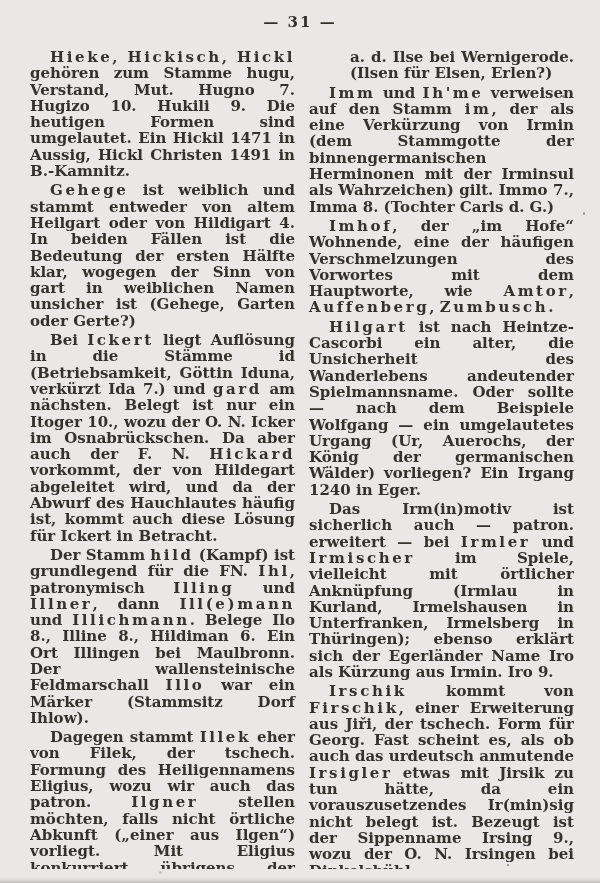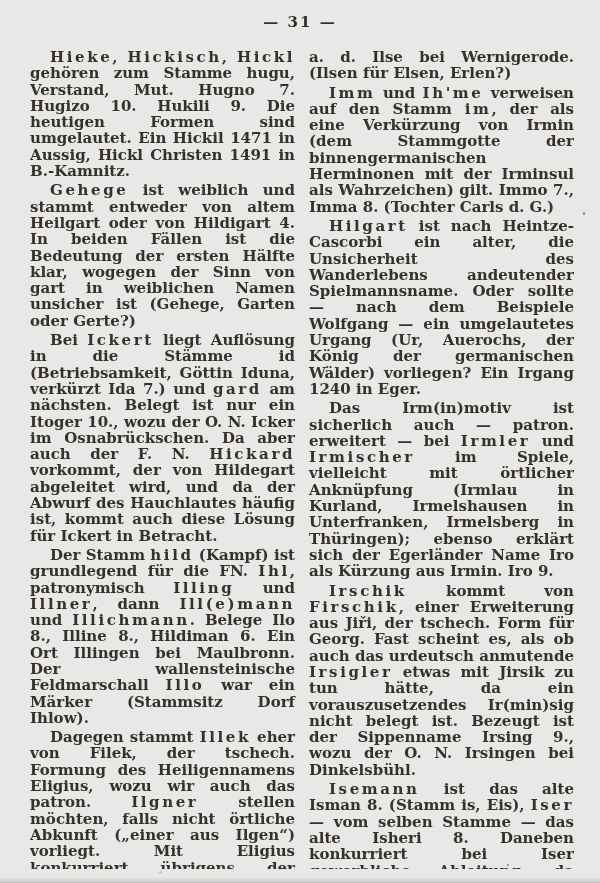--- a/index.html
+++ b/index.html
@@ -23,21 +23,21 @@
   }
   .column{
     width:265px;
     font-size:15px;
     line-height:16.3px;
     font-weight:bold;
     text-align:justify;
     color:#35322d;
   }
   .para{margin:0 0 3px 0;text-indent:20px;}
-  .para.noindent{text-indent:0;}
+  .para.noindent{text-indent:0;margin-left:41px;}
   .sperr{letter-spacing:2.6px;}
   .speckle{position:absolute;background:#8a8885;border-radius:50%;}
   .sp1{left:562px;top:95px;width:3px;height:3px;}
   .sp2{left:159px;top:871px;width:3px;height:3px;background:#77757250;}
   .sp3{left:507px;top:864px;width:2px;height:2px;}
   .sp4{left:583px;top:212px;width:2px;height:3px;}
   .scan-strip{
     position:absolute;left:0;bottom:0;width:600px;height:6px;
     background:linear-gradient(to bottom,#e9e8e6,#d2d1cf 70%,#bcbbb9);
   }
@@ -53,20 +53,21 @@
         <p class="para"><span class="sperr">Hieke</span><span>, </span><span class="sperr">Hickisch</span><span>, </span><span class="sperr">Hickl</span><span> gehören zum Stamme hugu, Verstand, Mut. Hugno 7. Hugizo 10. Hukili 9. Die heutigen Formen sind umgelautet. Ein Hickil 1471 in Aussig, Hickl Christen 1491 in B.-Kamnitz.</span></p>
         <p class="para"><span class="sperr">Gehege</span><span> ist weiblich und stammt entweder von altem Heilgart oder von Hildigart 4. In beiden Fällen ist die Bedeutung der ersten Hälfte klar, wogegen der Sinn von gart in weiblichen Namen unsicher ist (Gehege, Garten oder Gerte?)</span></p>
         <p class="para"><span>Bei </span><span class="sperr">Ickert</span><span> liegt Auflösung in die Stämme id (Betriebsamkeit, Göttin Iduna, verkürzt Ida 7.) und </span><span class="sperr">gard</span><span> am nächsten. Belegt ist nur ein Itoger 10., wozu der O. N. Icker im Osnabrückschen. Da aber auch der F. N. </span><span class="sperr">Hickard</span><span> vorkommt, der von Hildegart abgeleitet wird, und da der Abwurf des Hauchlautes häufig ist, kommt auch diese Lösung für Ickert in Betracht.</span></p>
         <p class="para"><span>Der Stamm </span><span class="sperr">hild</span><span> (Kampf) ist grundlegend für die FN. </span><span class="sperr">Ihl</span><span>, patronymisch </span><span class="sperr">Illing</span><span> und </span><span class="sperr">Illner</span><span>, dann </span><span class="sperr">Ill(e)mann</span><span> und </span><span class="sperr">Illichmann</span><span>. Belege Ilo 8., Illine 8., Hildiman 6. Ein Ort Illingen bei Maulbronn. Der wallensteinische Feldmarschall </span><span class="sperr">Illo</span><span> war ein Märker (Stammsitz Dorf Ihlow).</span></p>
         <p class="para"><span>Dagegen stammt </span><span class="sperr">Illek</span><span> eher von Filek, der tschech. Formung des Heiligennamens Eligius, wozu wir auch das patron. </span><span class="sperr">Ilgner</span><span> stellen möchten, falls nicht örtliche Abkunft („einer aus Ilgen“) vorliegt. Mit Eligius konkurriert übrigens der Heiligenname Aegidius, der — nach Heintze-Cascorbi — volkstümliche Wandlungen in </span><span class="sperr">Illig</span><span>, </span><span class="sperr">Ilg</span><span>, </span><span class="sperr">Ilgen</span><span> erfahren hat.</span></p>
         <p class="para"><span class="sperr">Irmischer</span><span> ist eine patron. Weiterbildung des Sippennamens Ilsung 8. aus einem noch nicht sicher erklärten, auch in Fluß- und Ortsnamen auftretenden Stamme ils. Z. B. Ilsenburg</span></p>
       </div>
     <div class="column">
         <p class="para noindent"><span>a. d. Ilse bei Wernigerode. (Ilsen für Elsen, Erlen?)</span></p>
         <p class="para"><span class="sperr">Imm</span><span> und </span><span class="sperr">Ih'me</span><span> verweisen auf den Stamm </span><span class="sperr">im</span><span>, der als eine Verkürzung von Irmin (dem Stammgotte der binnengermanischen Herminonen mit der Irminsul als Wahrzeichen) gilt. Immo 7., Imma 8. (Tochter Carls d. G.)</span></p>
+        <p class="para"><span class="sperr">Imhof</span><span>, der „im Hofe“ Wohnende, eine der häufigen Verschmelzungen des Vorwortes mit dem Hauptworte, wie </span><span class="sperr">Amtor</span><span>, </span><span class="sperr">Auffenberg</span><span>, </span><span class="sperr">Zumbusch</span><span>.</span></p>
         <p class="para"><span class="sperr">Hilgart</span><span> ist nach Heintze-Cascorbi ein alter, die Unsicherheit des Wanderlebens andeutender Spielmannsname. Oder sollte — nach dem Beispiele Wolfgang — ein umgelautetes Urgang (Ur, Auerochs, der König der germanischen Wälder) vorliegen? Ein Irgang 1240 in Eger.</span></p>
         <p class="para"><span>Das Irm(in)motiv ist sicherlich auch — patron. erweitert — bei </span><span class="sperr">Irmler</span><span> und </span><span class="sperr">Irmischer</span><span> im Spiele, vielleicht mit örtlicher Anknüpfung (Irmlau in Kurland, Irmelshausen in Unterfranken, Irmelsberg in Thüringen); ebenso erklärt sich der Egerländer Name Iro als Kürzung aus Irmin. Iro 9.</span></p>
         <p class="para"><span class="sperr">Irschik</span><span> kommt von </span><span class="sperr">Firschik</span><span>, einer Erweiterung aus Jiři, der tschech. Form für Georg. Fast scheint es, als ob auch das urdeutsch anmutende </span><span class="sperr">Irsigler</span><span> etwas mit Jirsik zu tun hätte, da ein vorauszusetzendes Ir(min)sig nicht belegt ist. Bezeugt ist der Sippenname Irsing 9., wozu der O. N. Irsingen bei Dinkelsbühl.</span></p>
         <p class="para"><span class="sperr">Isemann</span><span> ist das alte Isman 8. (Stamm is, Eis), </span><span class="sperr">Iser</span><span> — vom selben Stamme — das alte Isheri 8. Daneben konkurriert bei Iser gewerbliche Ableitung, da nach Inama im Mittelalter die</span></p>
       </div>
   </div>
 
   <div class="speckle sp1"></div>
   <div class="speckle sp2"></div>
   <div class="speckle sp3"></div>

